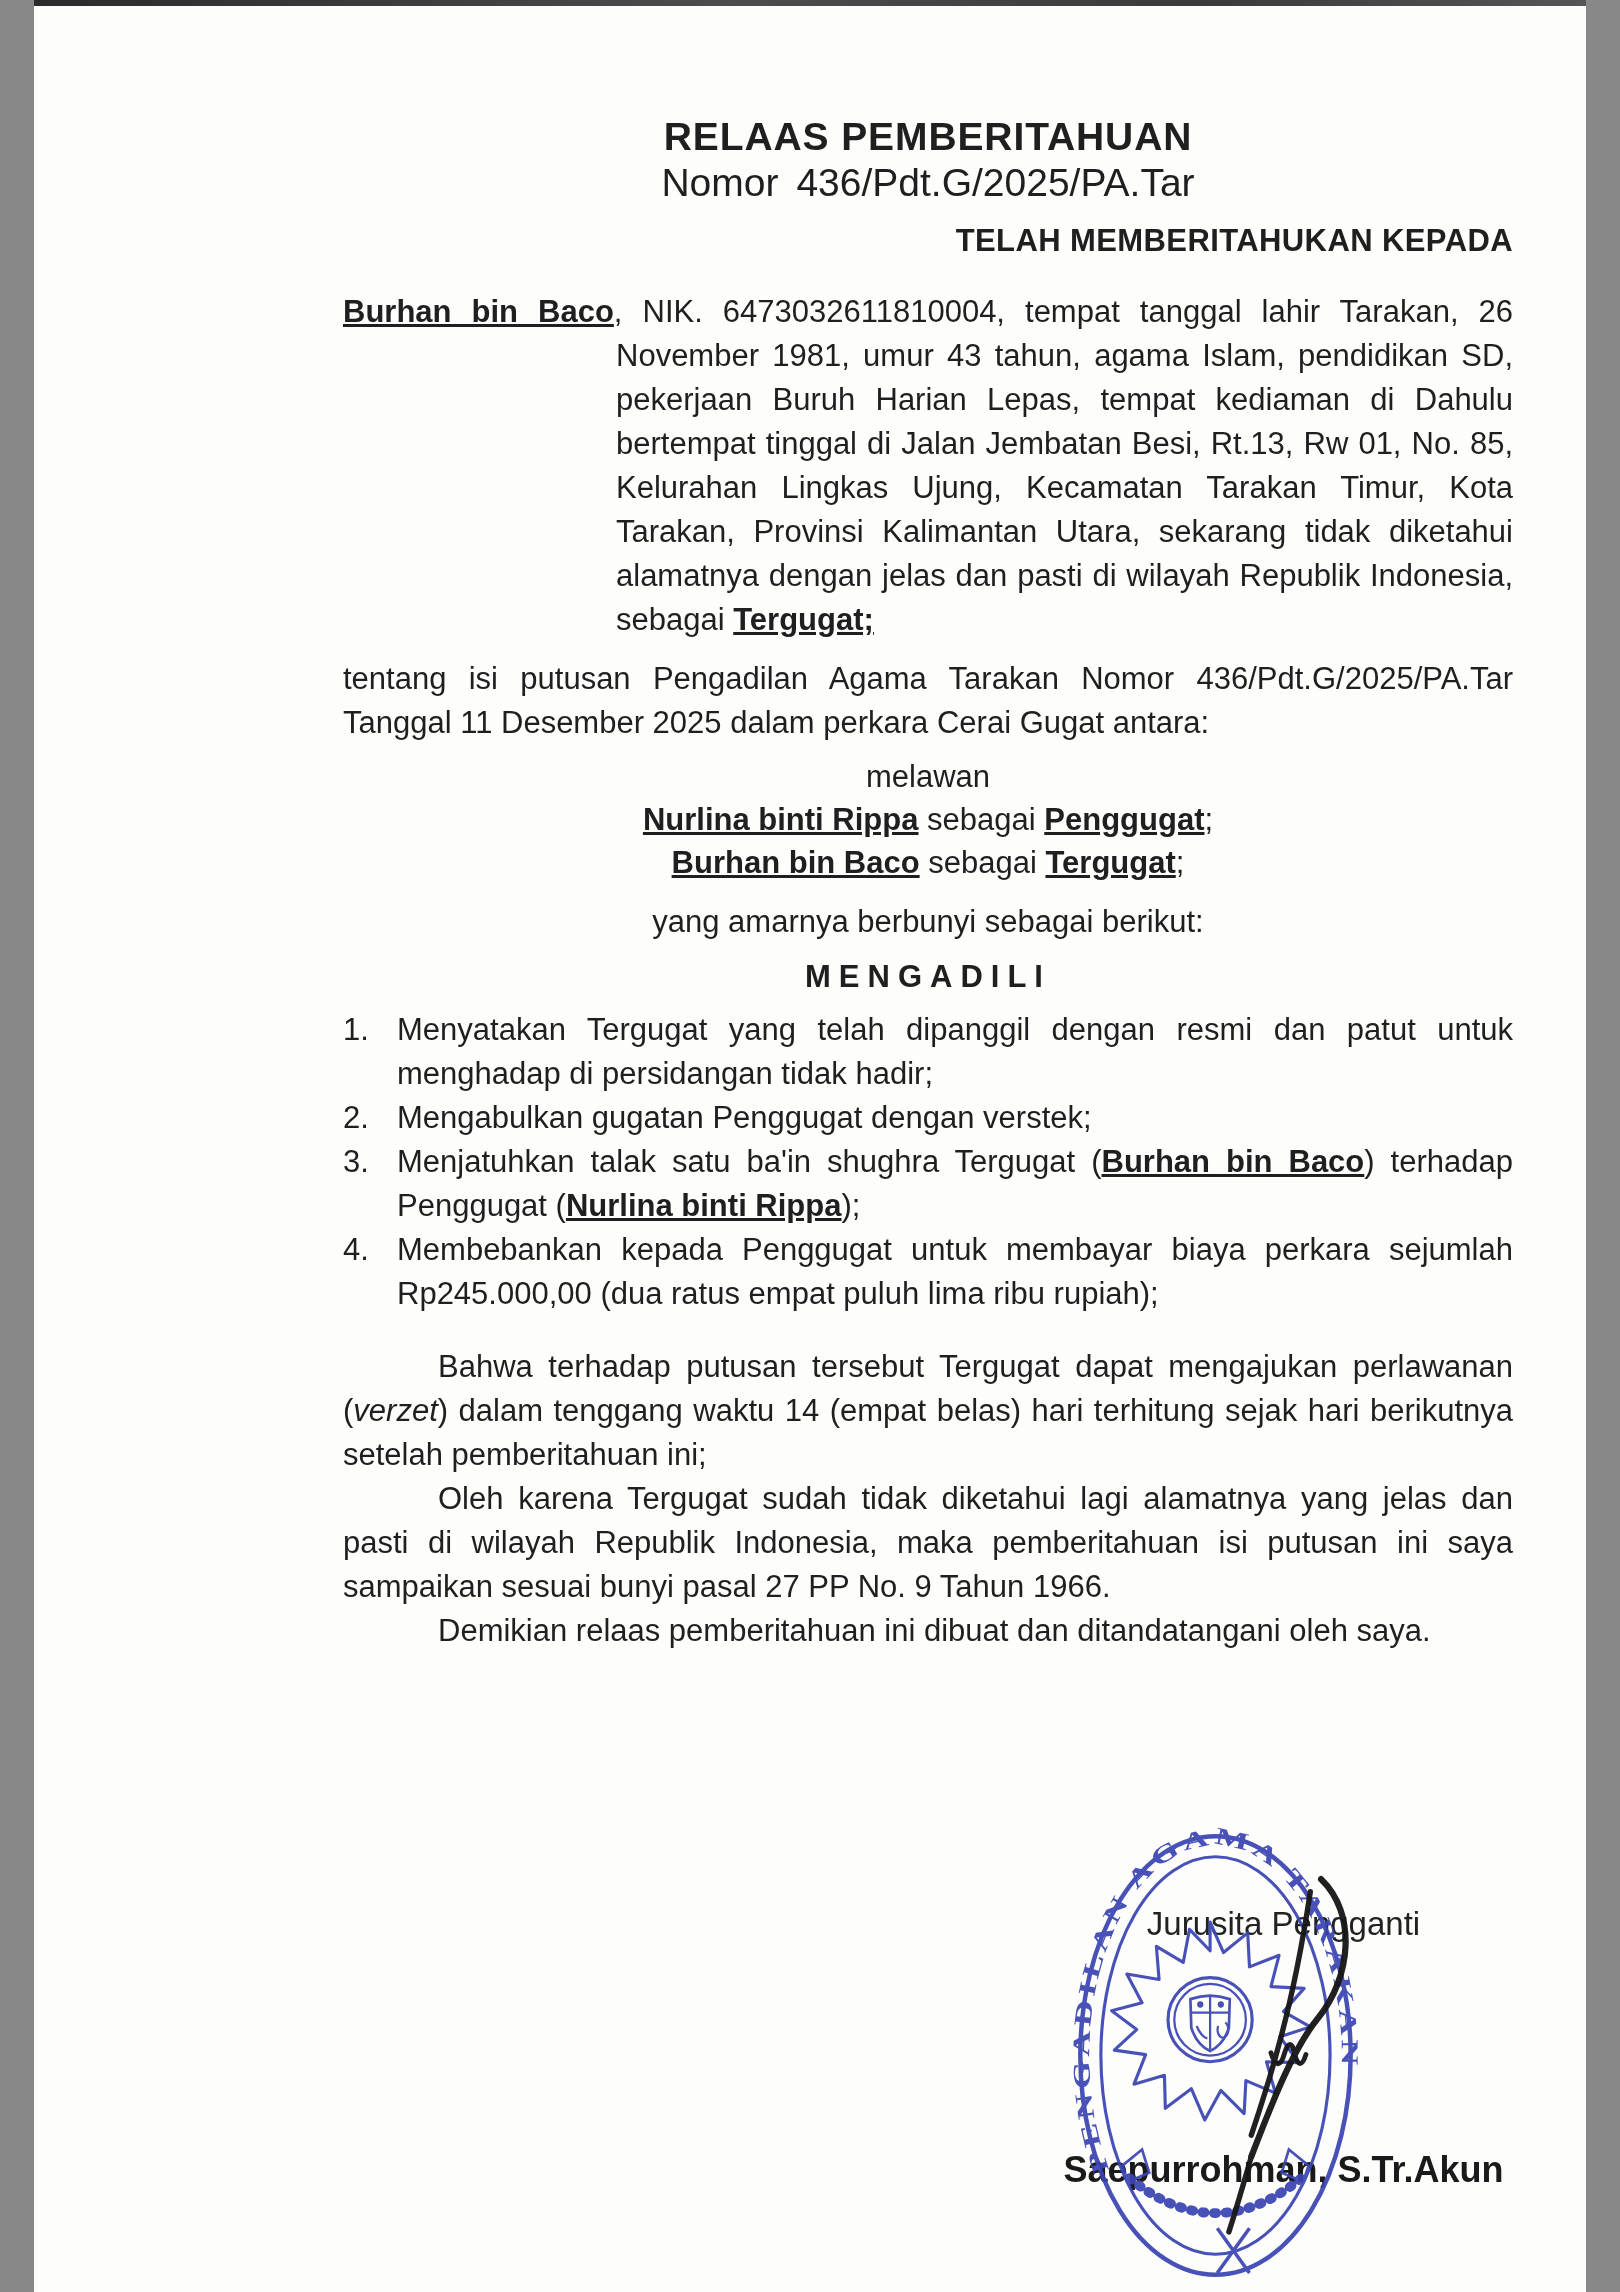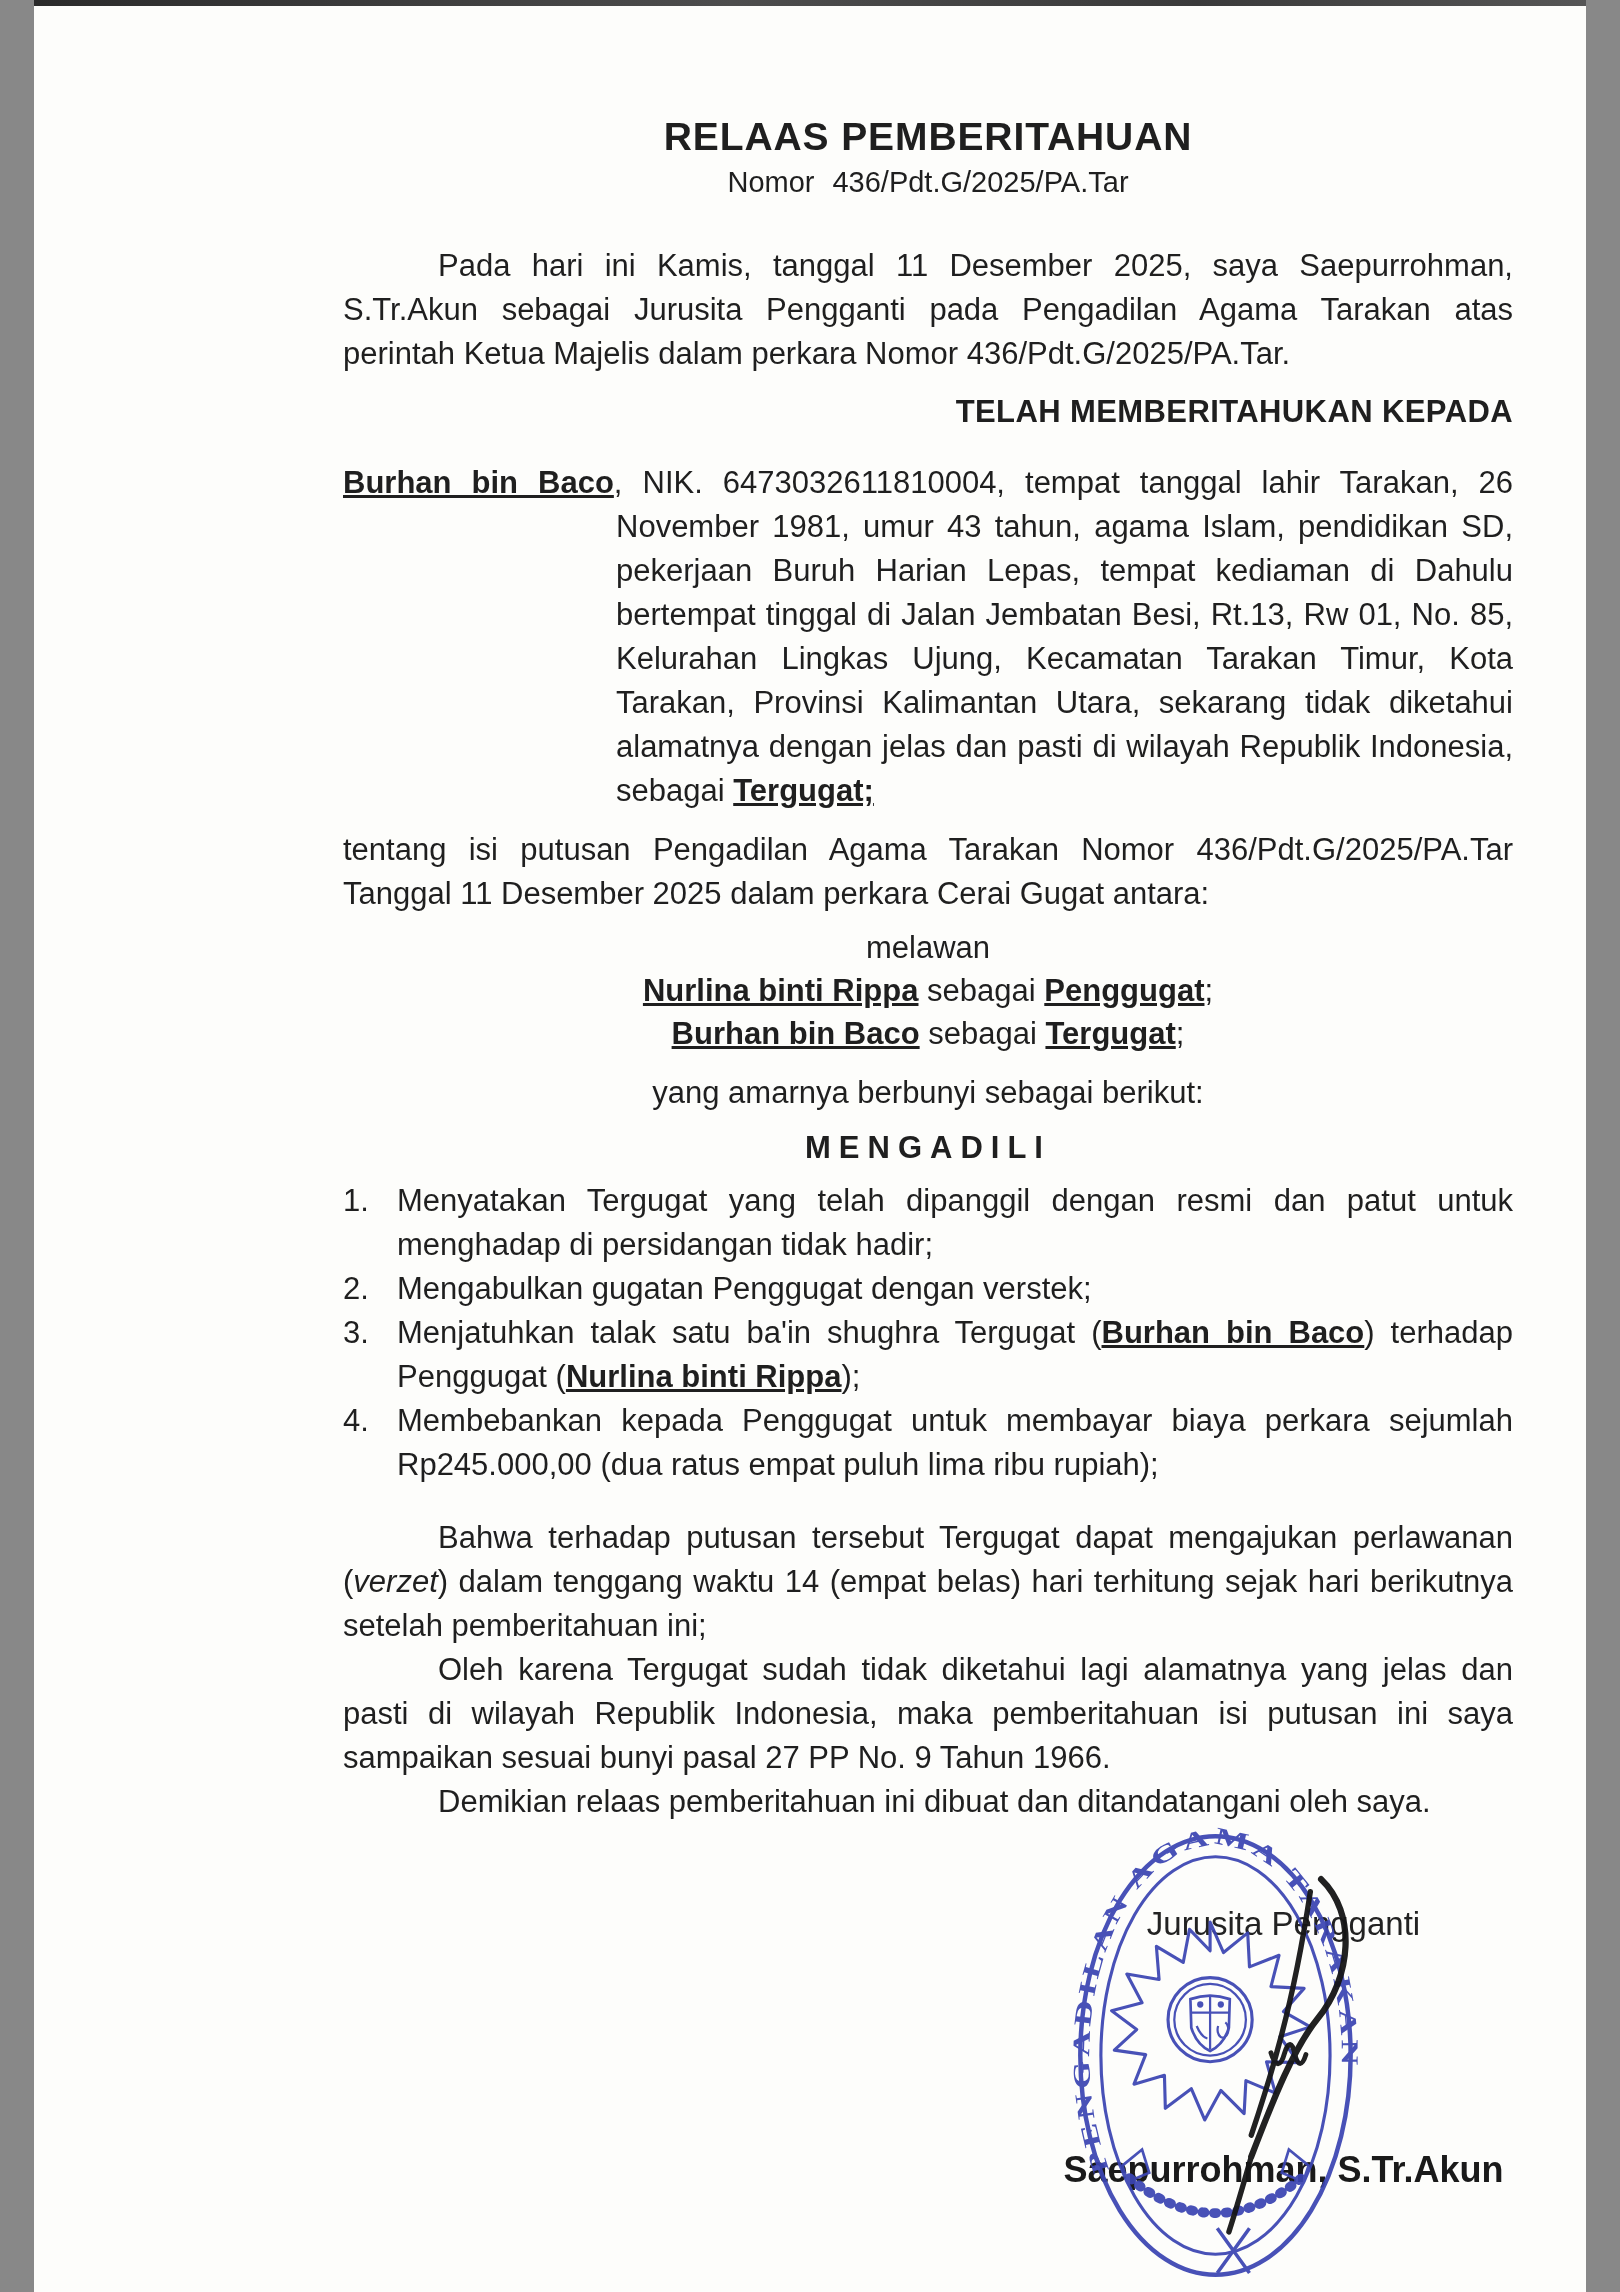--- a/index.html
+++ b/index.html
@@ -16,21 +16,21 @@
     position:absolute; top:0; left:0; right:0; height:6.3px;
     background:linear-gradient(90deg,#2b2b2b 0%,#4d4d4d 45%,#3a3a3a 75%,#565656 100%);
   }
   .content {
     position:absolute; left:309px; width:1170px; top:113px;
     font-size:31px; line-height:44px; text-align:justify;
   }
   .title {
     text-align:center; font-weight:bold; font-size:39px; line-height:47px; letter-spacing:0.9px;
   }
-  .case-no { text-align:center; font-size:29px; line-height:45px; }
+  .case-no { text-align:center; font-size:39px; line-height:45px; }
   .case-no .gap { display:inline-block; width:18px; }
   .p-open { margin-top:39px; text-indent:95px; }
   .heading-center {
     margin-top:14.3px; text-align:right; font-weight:bold; letter-spacing:0.4px;
   }
   .recipient { margin-top:27px; padding-left:273px; text-indent:-273px; }
   .b { font-weight:bold;text-decoration:underline; }
   .i { font-style:italic; }
   .about { margin-top:14.3px; }
   .parties { margin-top:10.7px; text-align:center; line-height:43px; }
@@ -64,21 +64,20 @@
 <div class="page">
   <div class="topbar"></div>
 
   <div class="content">
     <div class="title">RELAAS PEMBERITAHUAN</div>
 
     <div class="case-no">
       <span>Nomor</span><span class="gap"></span><span>436/Pdt.G/2025/PA.Tar</span>
     </div>
 
-    <div class="p-open">Pada hari ini Kamis, tanggal 11 Desember 2025, saya Saepurrohman, S.Tr.Akun sebagai Jurusita Pengganti pada Pengadilan Agama Tarakan atas perintah Ketua Majelis dalam perkara Nomor 436/Pdt.G/2025/PA.Tar.</div>
 
     <div class="heading-center">TELAH MEMBERITAHUKAN KEPADA</div>
 
     <div class="recipient"><span class="b">Burhan bin Baco</span><span>, NIK. 6473032611810004, tempat tanggal lahir Tarakan, 26 November 1981, umur 43 tahun, agama Islam, pendidikan SD, pekerjaan Buruh Harian Lepas, tempat kediaman di Dahulu bertempat tinggal di Jalan Jembatan Besi, Rt.13, Rw 01, No. 85, Kelurahan Lingkas Ujung, Kecamatan Tarakan Timur, Kota Tarakan, Provinsi Kalimantan Utara, sekarang tidak diketahui alamatnya dengan jelas dan pasti di wilayah Republik Indonesia, sebagai </span><span class="b">Tergugat;</span></div>
 
     <div class="about">tentang isi putusan Pengadilan Agama Tarakan Nomor 436/Pdt.G/2025/PA.Tar Tanggal 11 Desember 2025  dalam perkara Cerai Gugat antara:</div>
 
     <div class="parties">
       <div>melawan</div>
       <div><span class="b">Nurlina binti Rippa</span><span> sebagai </span><span class="b">Penggugat</span><span>;</span></div>

